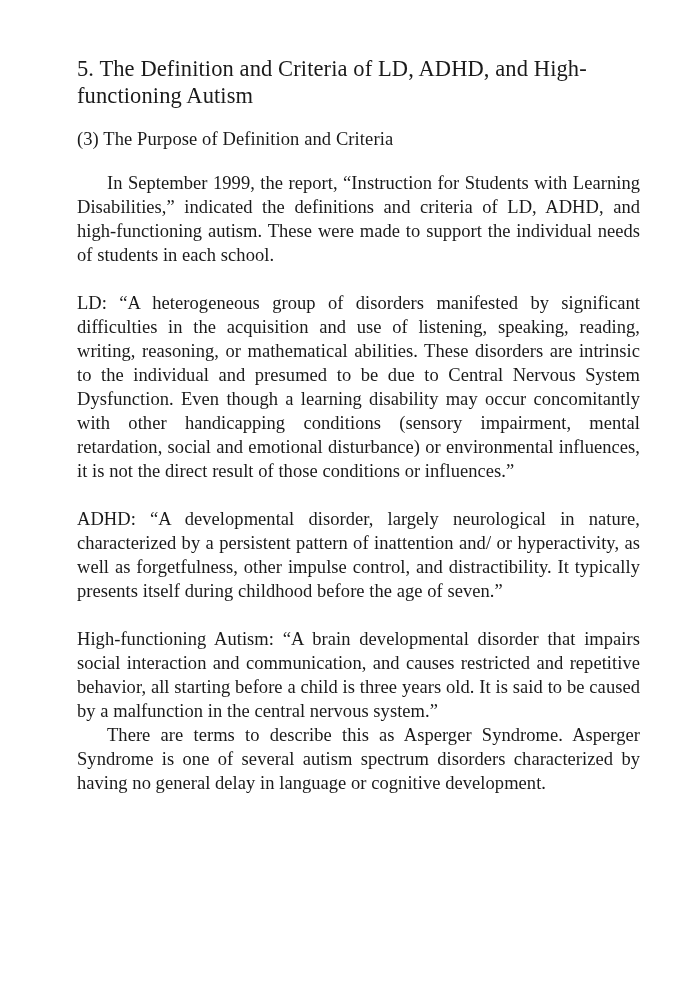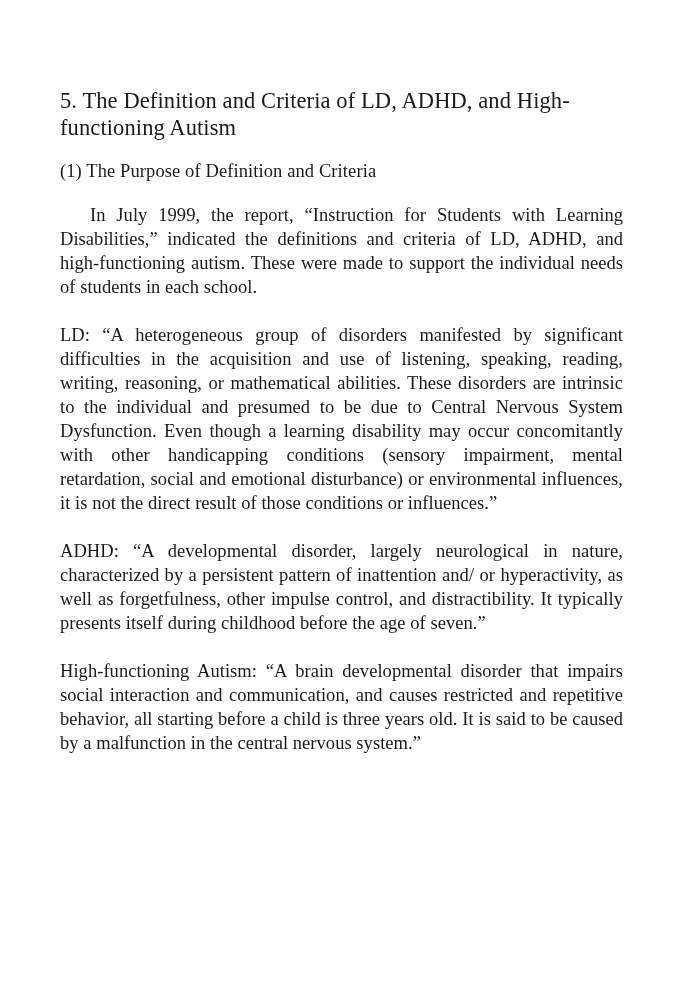--- a/index.html
+++ b/index.html
@@ -6,24 +6,23 @@
   body { width: 700px; height: 1004px; overflow: hidden; }
   .page {
     position: relative;
     width: 700px; height: 1004px;
     background: #ffffff;
     color: #1a1a1a;
     font-family: "Liberation Serif", "DejaVu Serif", serif;
   }
   .content {
     position: absolute;
-    left: 60px;
+    left: 77px;
     top: 55px;
     width: 563px;
-    margin-top: 32px;
   }
   .heading {
     font-size: 22.5px;
     line-height: 27px;
     font-weight: normal;
     margin: 0 0 18px 0;
     letter-spacing: 0.1px;
   }
   .subheading {
     font-size: 18.5px;
@@ -44,22 +43,23 @@
   p.tight { margin-bottom: 0; }
   p.nomb { margin-bottom: 0; }
 </style>
 </head>
 <body>
 
 <div class="page">
   <div class="content">
     <h1 class="heading">5. The Definition and Criteria of LD, ADHD, and High-functioning Autism</h1>
 
-    <div class="subheading">(1) The Purpose of Definition and Criteria</div>
-    <p class="indent">In July 1999, the report, “Instruction for Students with Learning Disabilities,” indicated the definitions and criteria of LD, ADHD, and high-functioning autism. These were made to support the individual needs of students in each school.</p>
+    <div class="subheading">(3) The Purpose of Definition and Criteria</div>
+    <p class="indent">In September 1999, the report, “Instruction for Students with Learning Disabilities,” indicated the definitions and criteria of LD, ADHD, and high-functioning autism. These were made to support the individual needs of students in each school.</p>
 
     <p>LD: “A heterogeneous group of disorders manifested by significant difficulties in the acquisition and use of listening, speaking, reading, writing, reasoning, or mathematical abilities. These disorders are intrinsic to the individual and presumed to be due to Central Nervous System Dysfunction. Even though a learning disability may occur concomitantly with other handicapping conditions (sensory impairment, mental retardation, social and emotional disturbance) or environmental influences, it is not the direct result of those conditions or influences.”</p>
 
     <p>ADHD: “A developmental disorder, largely neurological in nature, characterized by a persistent pattern of inattention and/ or hyperactivity, as well as forgetfulness, other impulse control, and distractibility. It typically presents itself during childhood before the age of seven.”</p>
 
     <p class="nomb">High-functioning Autism: “A brain developmental disorder that impairs social interaction and communication, and causes restricted and repetitive behavior, all starting before a child is three years old. It is said to be caused by a malfunction in the central nervous system.”</p>
+    <p class="indent tight">There are terms to describe this as Asperger Syndrome. Asperger Syndrome is one of several autism spectrum disorders characterized by having no general delay in language or cognitive development.</p>
   </div>
 </div>
 
 </body></html>

